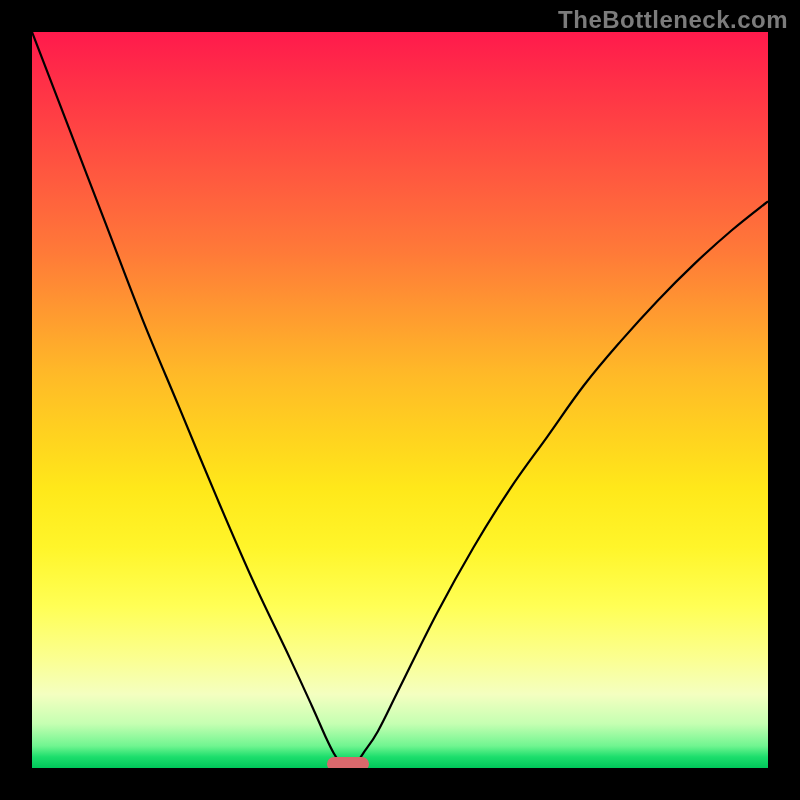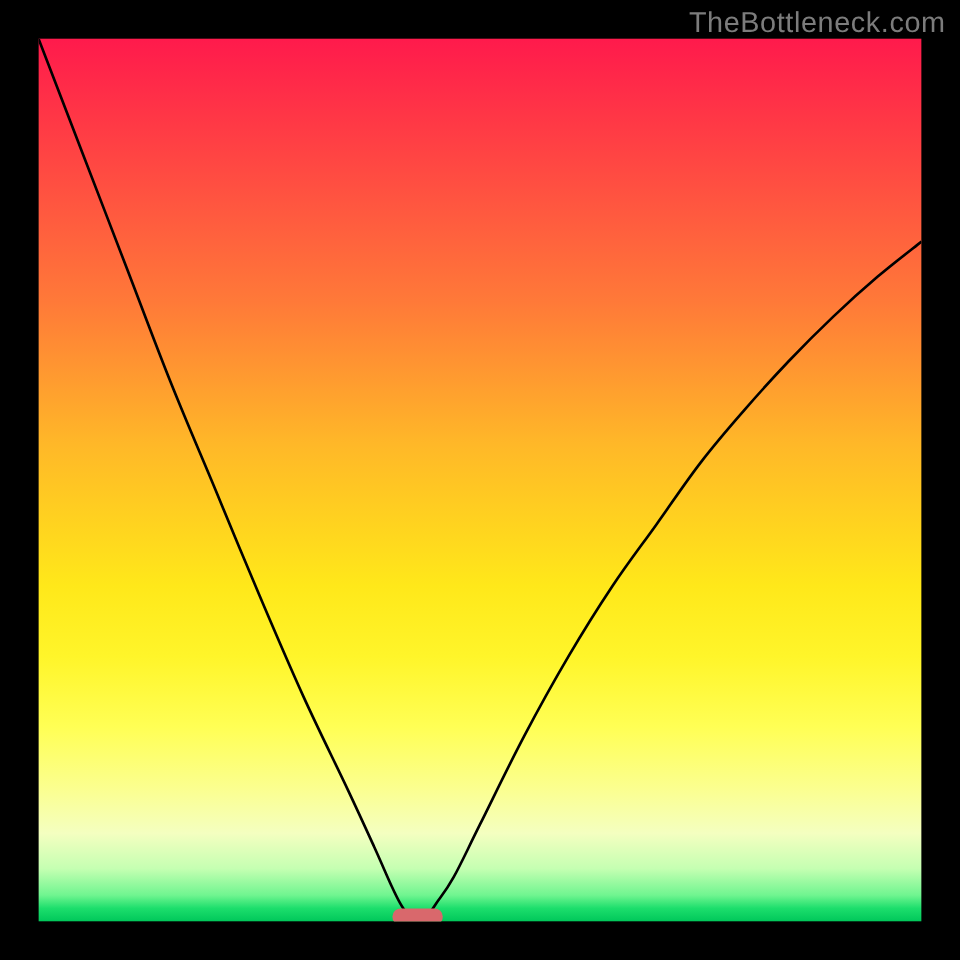--- a/index.html
+++ b/index.html
@@ -66,21 +66,21 @@
     background: #D9686C;
     border-radius: 7px;
     transform: translate(-50%, -50%);
   }
   .watermark {
     position: absolute;
     top: 6px;
     right: 12px;
     color: #7c7c7c;
     font-size: 24px;
-    font-weight: 400;
+    font-weight: 700;
     letter-spacing: 0.5px;
   }
 </style>
 </head>
 <body>
 
 <div class="frame">
   <div class="plot-area">
     <div class="gradient"></div>
     <svg class="curve-svg" viewBox="0 0 736 736" preserveAspectRatio="none">

